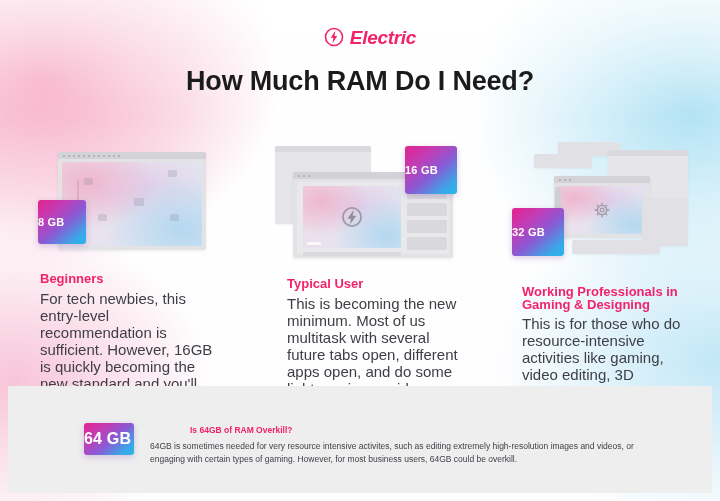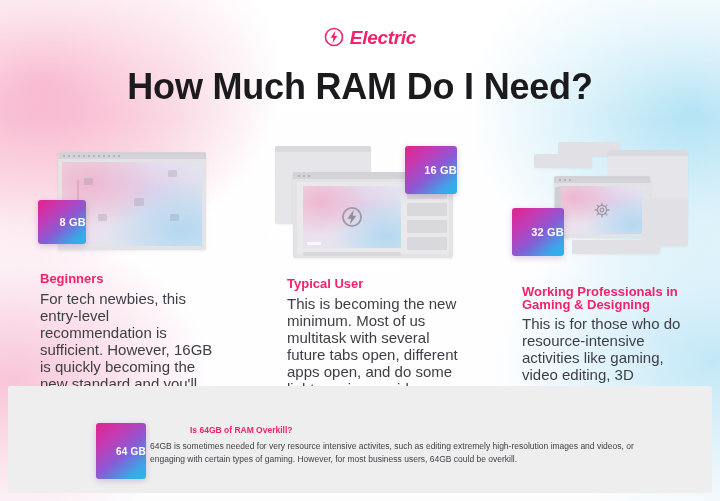--- a/index.html
+++ b/index.html
@@ -65,21 +65,21 @@
     color: #f2226b;
     letter-spacing: -0.3px;
     line-height: 1;
   }
 
   .page-title {
     position: absolute;
     top: 66px;
     left: 0; right: 0;
     text-align: center;
-    font-size: 36px;
+    font-size: 27px;
     font-weight: bold;
     color: #1b1b1d;
     letter-spacing: -0.2px;
   }
 
   
   .columns {
     position: absolute;
     top: 140px;
     left: 0;
@@ -157,21 +157,21 @@
     background: #e1e1e5;
     border-radius: 2px;
     box-shadow: 0 1px 2px rgba(90,90,105,0.07);
   }
 
   
   .badge {
     position: absolute;
     display: flex;
     align-items: center;
-    justify-content: flex-end;
+    justify-content: flex-start;
     color: #ffffff;
     font-size: 11px;
     font-weight: bold;
     border-radius: 3px;
     background: linear-gradient(140deg, #e2238c 0%, #c43bb4 28%, #8a5ad4 55%, #3aa7e8 84%, #29b6e8 100%);
     box-shadow: 0 2px 6px rgba(120,60,150,0.25);
     letter-spacing: 0.2px;
   }
 
   
@@ -197,25 +197,25 @@
     position: absolute;
     left: 8px;
     top: 386px;
     width: 704px;
     height: 107px;
     background: #eeeeef;
     border-radius: 2px;
   }
   .bottom-badge {
     position: absolute;
-    left: 96px;
+    left: 84px;
     top: 423px;
     width: 50px;
-    height: 56px;
-    font-size: 10px;
+    height: 32px;
+    font-size: 16px;
   }
   .bottom-text {
     position: absolute;
     left: 150px;
     top: 424px;
     width: 500px;
   }
   .bottom-head {
     font-size: 8.5px;
     font-weight: bold;

